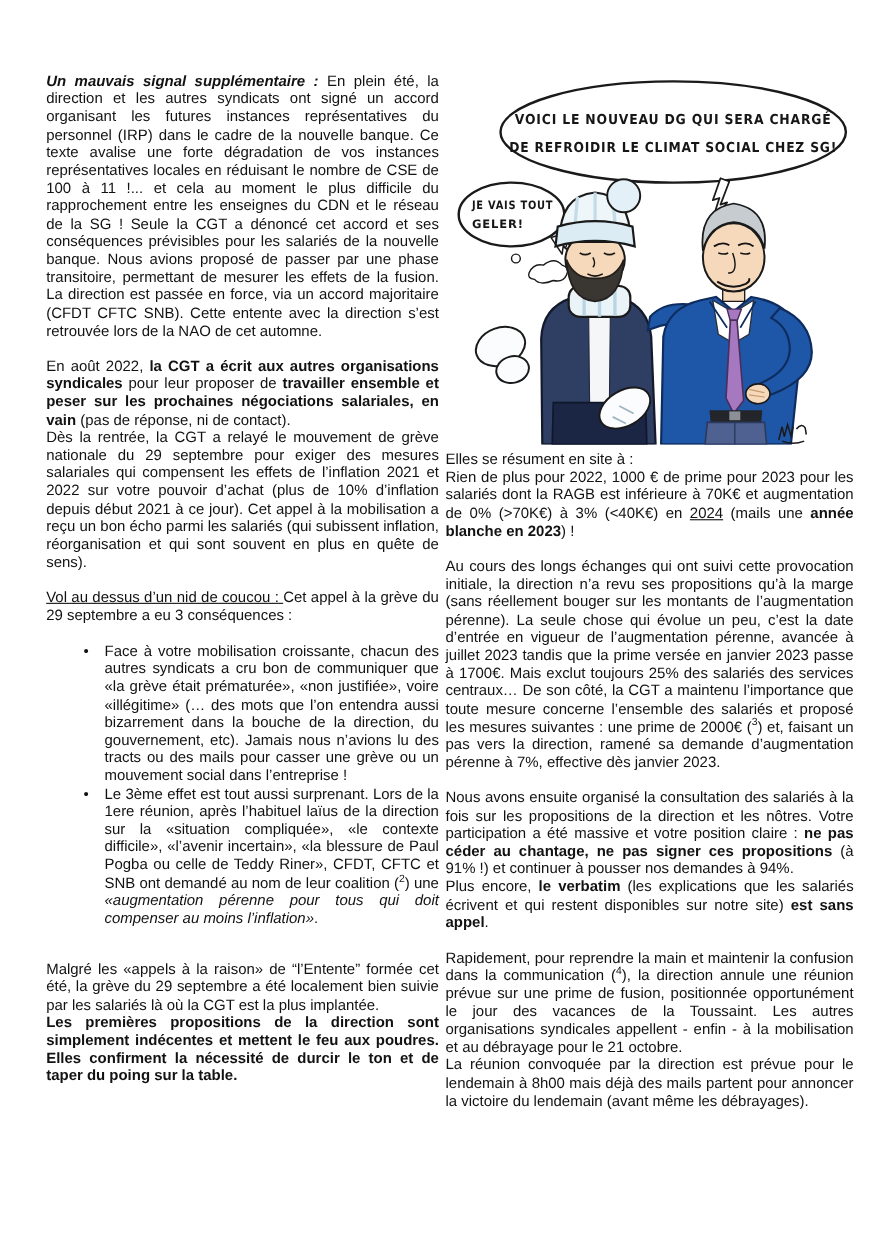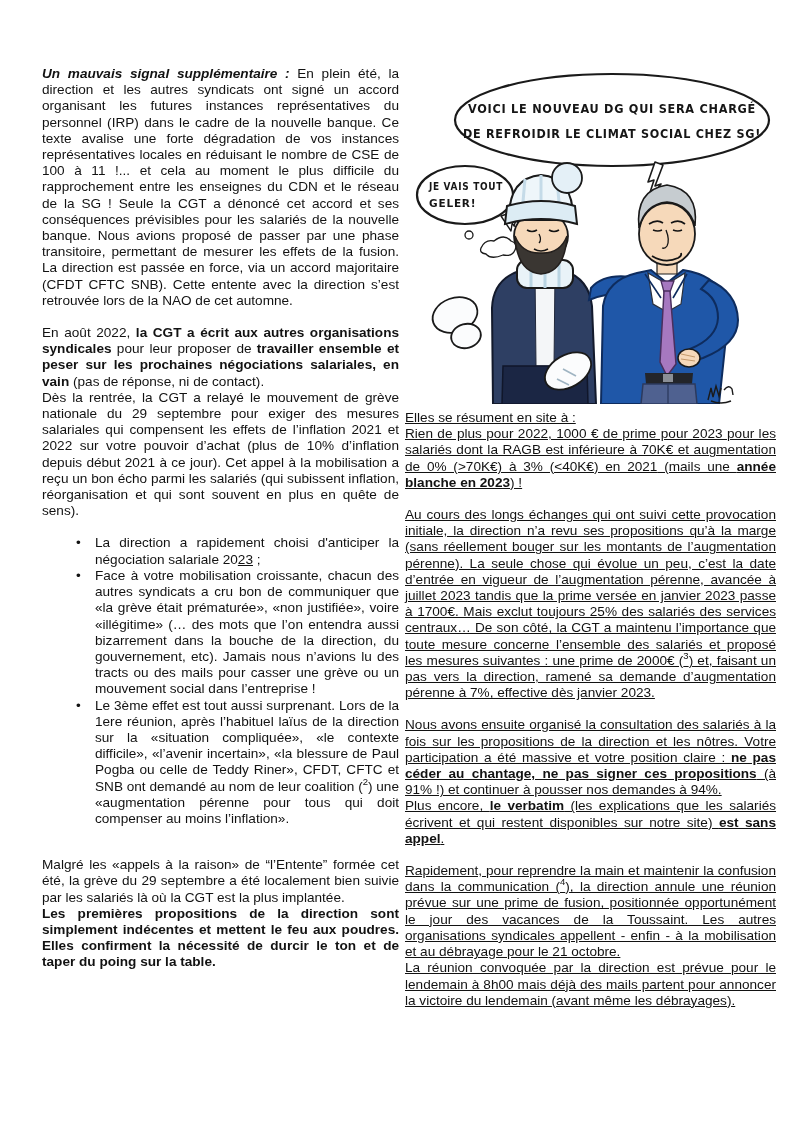--- a/index.html
+++ b/index.html
@@ -1,46 +1,46 @@
 <!DOCTYPE html>
 <html lang="fr"><head>
 <meta charset="utf-8">
 <style>
   *{box-sizing:border-box;}
   html,body{margin:0;padding:0;background:#ffffff;}
   body{width:800px;height:1131px;overflow:hidden;color:#121212;
        font-family:"Liberation Sans","DejaVu Sans",sans-serif;}
   .page{display:flex;gap:6px;padding:66px 24px 0 42px;}
   .col-left{width:357px;flex:0 0 357px;}
-  .col-right{width:371px;flex:0 0 371px;text-decoration:underline;}
+  .col-right{width:371px;flex:0 0 371px;}
   p{margin:0 0 16px;font-size:13.6px;line-height:16.2px;text-align:justify;}
   ul{margin:0 0 30px;padding:0 0 0 53px;list-style:none;}
   li{font-size:13.6px;line-height:16.2px;text-align:justify;position:relative;margin:0;}
   li::before{content:"\2022";position:absolute;left:-19px;top:0;}
   .run-b{font-weight:bold;}
-  .run-i{margin-top:17px;}
+  .run-i{font-style:italic;margin-top:17px;}
   .run-bi{font-weight:bold;font-style:italic;}
   .run-u{text-decoration:underline;}
   sup.run-sup{font-size:9.5px;line-height:0;}
   .cartoon{display:block;margin:2px 0 6px;}
   .bt{font-family:"DejaVu Sans",sans-serif;font-weight:bold;font-size:12.5px;
       letter-spacing:.8px;fill:#161616;}
   .bt-small{font-family:"DejaVu Sans",sans-serif;font-weight:bold;font-size:10.5px;
       letter-spacing:.8px;fill:#161616;}
 </style>
 </head>
 <body>
 
 <div class="page">
 
   <div class="col-left">
     <p><span class="run-bi">Un mauvais signal supplémentaire : </span><span>En plein été, la direction et les autres syndicats ont signé un accord organisant les futures instances représentatives du personnel (IRP) dans le cadre de la nouvelle banque. Ce texte avalise une forte dégradation de vos instances représentatives locales en réduisant le nombre de CSE de 100 à 11 !... et cela au moment le plus difficile du rapprochement entre les enseignes du CDN et le réseau de la SG ! Seule la CGT a dénoncé cet accord et ses conséquences prévisibles pour les salariés de la nouvelle banque. Nous avions proposé de passer par une phase transitoire, permettant de mesurer les effets de la fusion. La direction est passée en force, via un accord majoritaire (CFDT CFTC SNB).  Cette entente avec la direction s’est retrouvée lors de la NAO de cet automne.</span></p>
     <p><span>En août 2022, </span><span class="run-b">la CGT a écrit aux autres organisations syndicales </span><span>pour leur proposer de </span><span class="run-b">travailler ensemble et peser sur les prochaines négociations salariales, en vain </span><span>(pas de réponse, ni de contact).</span><br><span>Dès la rentrée, la CGT a relayé le mouvement de grève nationale du 29 septembre pour exiger des mesures salariales qui compensent les effets de l’inflation 2021 et 2022 sur votre pouvoir d’achat (plus de 10% d’inflation depuis début 2021 à ce jour). Cet appel à la mobilisation a reçu un bon écho parmi les salariés (qui subissent inflation, réorganisation et qui sont souvent en plus en quête de sens).</span></p>
+    <p><span class="run-u">Vol au dessus d’un nid de coucou : </span><span>Cet appel à la grève du 29 septembre a eu 3 conséquences :</span></p>
     <ul>
-      <li><span>La direction a rapidement choisi d'anticiper la négociation salariale 20</span><span class="run-u">23</span><span> ;</span></li>
       <li><span>Face à votre mobilisation croissante, chacun des autres syndicats a cru bon de communiquer que «la grève était prématurée», «non justifiée», voire «illégitime» (… des mots que l’on entendra aussi bizarrement dans la bouche de la direction, du gouvernement, etc). Jamais nous n’avions lu des tracts ou des mails pour casser une grève ou un mouvement social dans l’entreprise !</span></li>
       <li><span>Le 3ème effet est tout aussi surprenant. Lors de la 1ere réunion, après l’habituel laïus de la direction sur la «situation compliquée», «le contexte difficile», «l’avenir incertain», «la blessure de Paul Pogba ou celle de Teddy Riner», CFDT, CFTC et SNB ont demandé au nom de leur coalition (</span><sup class="run-sup">2</sup><span>)  une </span><span class="run-i">«augmentation pérenne pour tous qui doit compenser au moins l’inflation»</span><span>.</span></li>
     </ul>
     <p><span>Malgré les «appels à la raison» de “l’Entente” formée cet été, la grève du 29 septembre a été localement bien suivie par les salariés là où la CGT est la plus  implantée.</span><br><span class="run-b">Les premières propositions de la direction sont simplement indécentes et mettent le feu aux poudres. Elles confirment la nécessité de durcir le ton et de taper du poing sur la table.</span></p>
   </div>
 
   <div class="col-right">
 
     <svg class="cartoon" viewBox="0 0 371 336" width="371" height="336">
 
@@ -105,19 +105,19 @@
         <path d="M248,162 q5,2 9,0 M268,162 q5,2 9,0" stroke="#141414" stroke-width="1.4" fill="none"></path>
         <path d="M261,162 q4,10 1,16 q-2,3 -5,2" stroke="#141414" stroke-width="1.3" fill="none"></path>
         <path d="M247,188 q13,8 26,2 q4,-2 3,-5" stroke="#141414" stroke-width="1.8" fill="none"></path>
       </g>
 
       <g>
         <path d="M303,332 l3,-12 2,9 3,-11 3,10 2,-8 m3,2 q5,-6 8,-1 l1,6 m-22,6 q10,4 20,0" stroke="#1a1a1a" fill="none" stroke-width="1.4"></path>
       </g>
     </svg>
 
-    <p><span>Elles  se résument en site à :</span><br><span>Rien de plus pour 2022, 1000 € de prime pour 2023 pour les salariés dont la RAGB est inférieure à 70K€ et augmentation de 0% (&gt;70K€) à 3% (&lt;40K€) en </span><span class="run-u">2021</span><span> (mails une </span><span class="run-b">année blanche en 2023</span><span>) !</span></p>
+    <p><span>Elles  se résument en site à :</span><br><span>Rien de plus pour 2022, 1000 € de prime pour 2023 pour les salariés dont la RAGB est inférieure à 70K€ et augmentation de 0% (&gt;70K€) à 3% (&lt;40K€) en </span><span class="run-u">2024</span><span> (mails une </span><span class="run-b">année blanche en 2023</span><span>) !</span></p>
     <p><span>Au cours des longs échanges qui ont suivi cette provocation initiale, la direction n’a revu ses propositions qu’à la marge (sans réellement bouger sur les montants de l’augmentation pérenne). La seule chose qui évolue un peu, c’est la date d’entrée en vigueur de l’augmentation pérenne, avancée  à juillet 2023 tandis que la prime versée en janvier 2023 passe à 1700€. Mais exclut toujours 25% des salariés des services centraux… De son côté, la CGT a maintenu l’importance que toute mesure concerne l’ensemble des salariés et proposé les mesures suivantes : une prime de 2000€ (</span><sup class="run-sup">3</sup><span>) et, faisant un pas vers la direction, ramené sa demande d’augmentation pérenne à 7%, effective dès  janvier 2023.</span></p>
     <p><span>Nous avons ensuite organisé la consultation des salariés à la fois sur les propositions de la direction et les nôtres. Votre participation a été massive et votre position claire : </span><span class="run-b">ne pas céder au chantage, ne pas signer ces propositions</span><span> (à 91% !) et continuer à pousser nos demandes à 94%.</span><br><span>Plus encore, </span><span class="run-b">le verbatim</span><span> (les explications que les salariés écrivent et qui restent disponibles sur notre site) </span><span class="run-b">est sans appel</span><span>.</span></p>
     <p><span>Rapidement, pour reprendre la main et maintenir la confusion dans la communication (</span><sup class="run-sup">4</sup><span>), la direction annule une réunion prévue sur une prime de fusion, positionnée opportunément le jour des vacances de la Toussaint. Les autres organisations syndicales appellent - enfin -  à la mobilisation et au débrayage pour le 21 octobre.</span><br><span>La réunion convoquée par la direction est prévue pour le lendemain à 8h00 mais déjà des mails partent pour annoncer la victoire du lendemain (avant même les débrayages).</span></p>
   </div>
 
 </div>
 
 </body></html>

